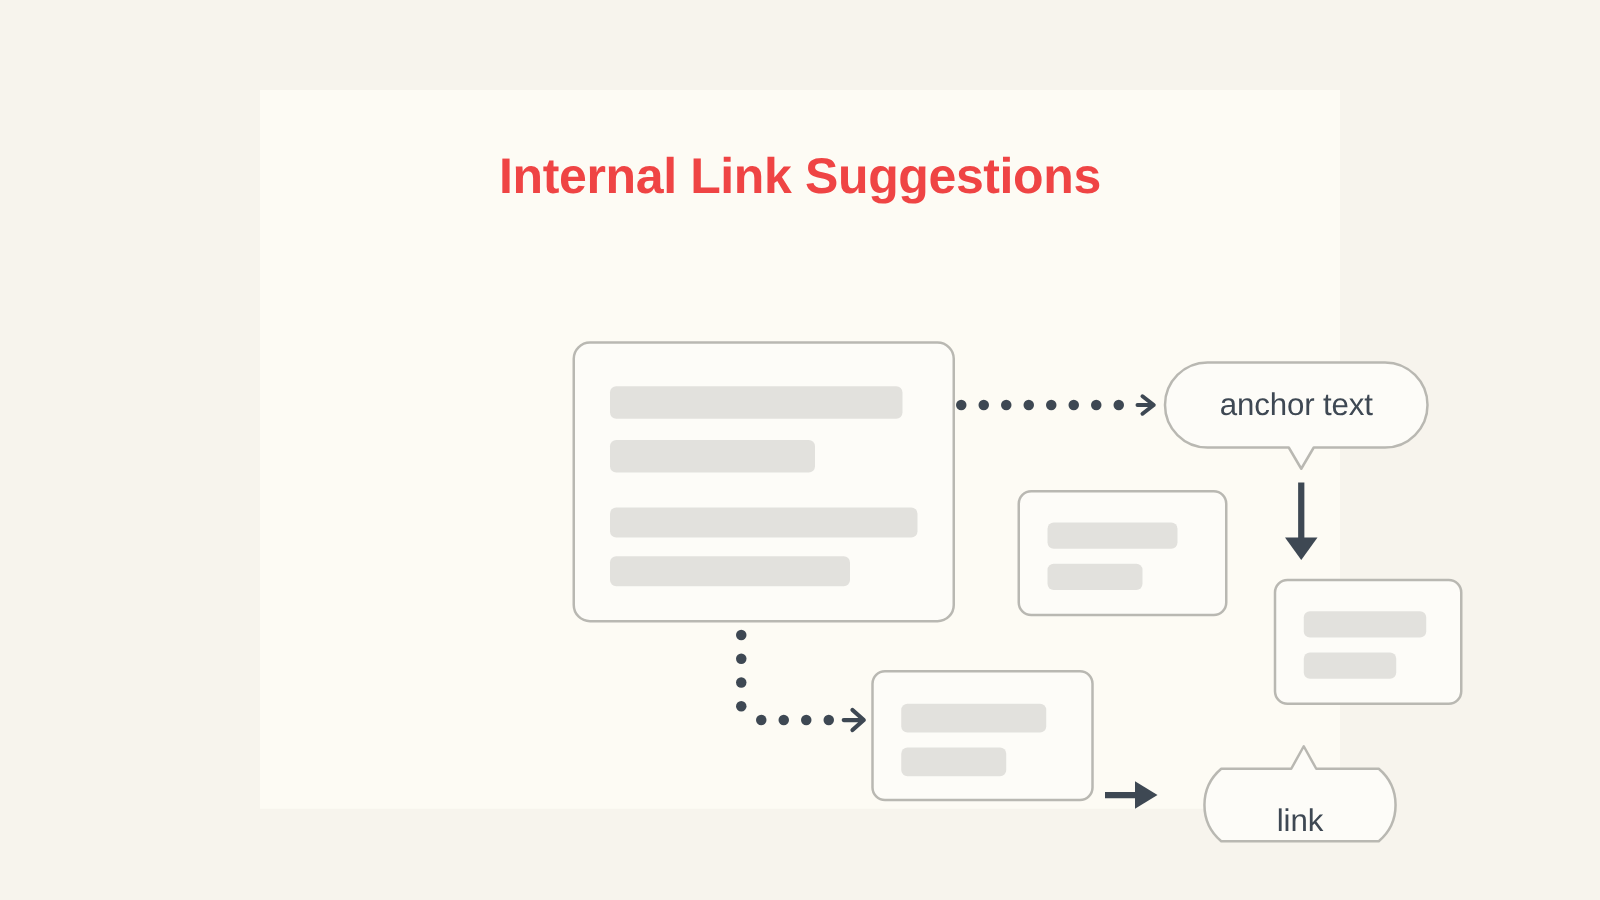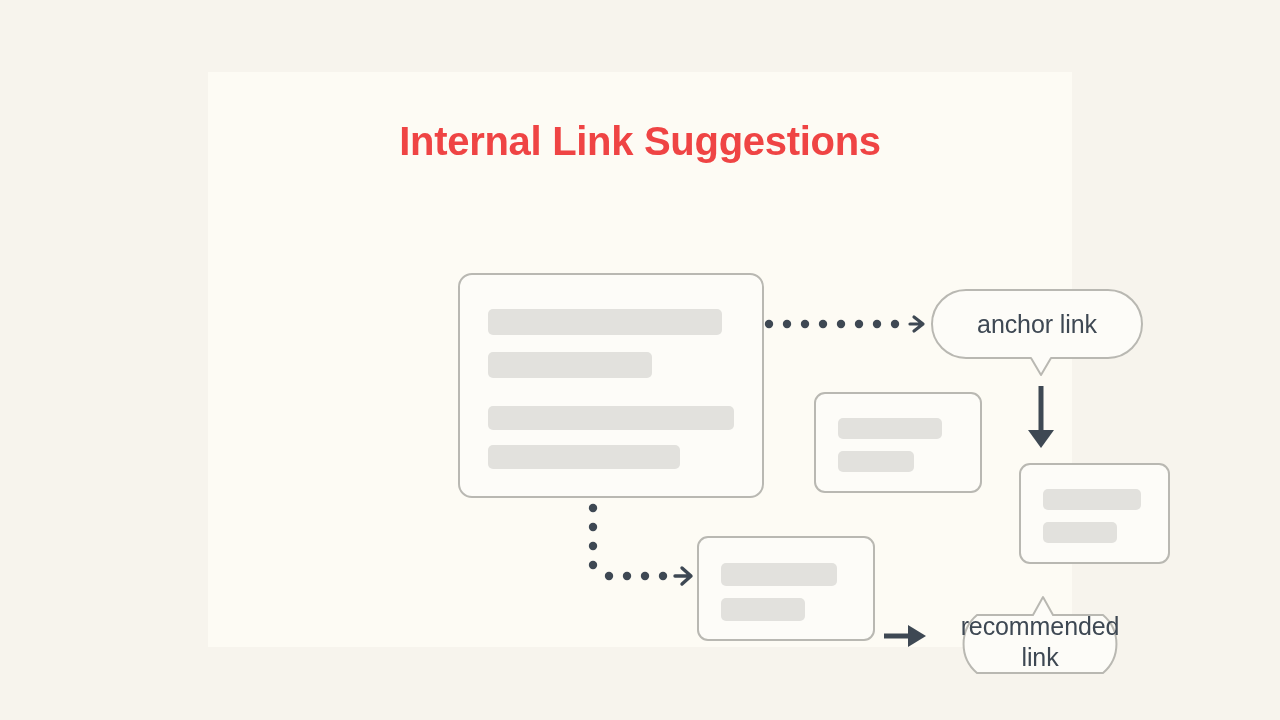--- a/index.html
+++ b/index.html
@@ -156,29 +156,29 @@
 
     <div class="card" id="card-target">
       <div class="bar" style="left:22px; top:24px; width:98px; height:21px;"></div>
       <div class="bar" style="left:22px; top:57px; width:74px; height:21px;"></div>
     </div>
 
     <div class="bubble" id="bubble-anchor">
       <svg class="bubble-shape" viewBox="0 0 212 70" preserveAspectRatio="none">
         <path d="M35,1 H177 A34,34 0 0 1 177,69 H120 L110,86 L100,69 H35 A34,34 0 0 1 35,1 Z" fill="#FDFCF8" stroke="#B9B8B2" stroke-width="2" stroke-linejoin="round"></path>
       </svg>
-      <span class="bubble-label">anchor link</span>
+      <span class="bubble-label">anchor text</span>
     </div>
 
     <div class="bubble" id="bubble-recommended">
       <svg class="bubble-shape" viewBox="0 0 204 78" preserveAspectRatio="none">
         <path d="M39,19 H95 L105,1 L115,19 H165 A38,38 0 0 1 165,77 H39 A38,38 0 0 1 39,19 Z" fill="#FDFCF8" stroke="#B9B8B2" stroke-width="2" stroke-linejoin="round"></path>
       </svg>
       <span class="bubble-label" style="display:block; padding-top:14px;">
-        <span>recommended</span><br>
+        <br>
         <span>link</span>
       </span>
     </div>
 
     <svg class="connector" id="conn-dotted-top" viewBox="0 0 172 30">
       <g fill="#3E4853">
         <circle cx="5" cy="15" r="4.2"></circle>
         <circle cx="23" cy="15" r="4.2"></circle>
         <circle cx="41" cy="15" r="4.2"></circle>
         <circle cx="59" cy="15" r="4.2"></circle>

